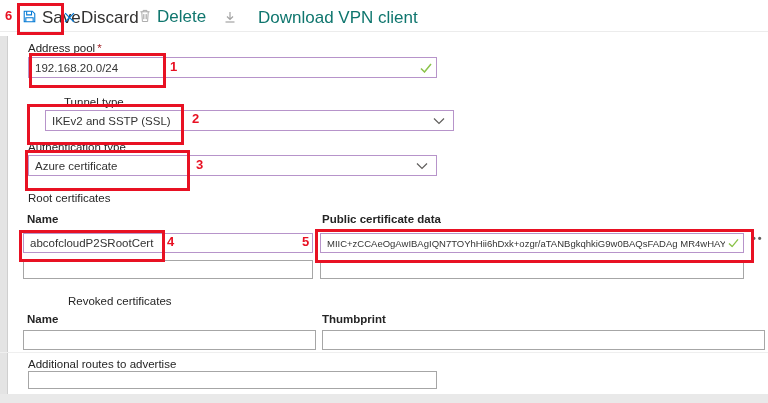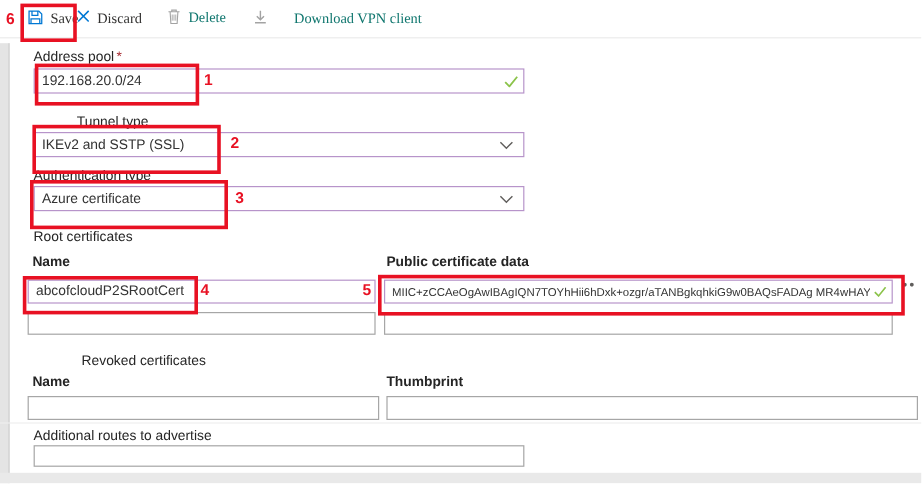--- a/index.html
+++ b/index.html
@@ -1,21 +1,21 @@
 <!DOCTYPE html>
 <html><head>
 <meta charset="utf-8">
 <style>
   html,body{margin:0;padding:0;background:#fff;}
   .screen{position:relative;width:768px;height:403px;background:#ffffff;overflow:hidden;
           font-family:"Liberation Sans", sans-serif;color:#252525;}
   
-  .toolbtn{position:absolute;display:flex;align-items:flex-start;gap:6px;font-size:12px;
+  .toolbtn{position:absolute;display:flex;align-items:flex-end;gap:6px;font-size:17px;
            color:#323130;background:none;border:none;padding:0;cursor:pointer;
-           font-family:Liberation Serif, serif;white-space:nowrap;}
+           font-family:Liberation Sans, sans-serif;white-space:nowrap;}
   .toolbtn.disabled{color:#0f766e;cursor:default;}
   .tb-divider{position:absolute;left:0;right:0;top:31px;height:1px;background:#ececec;}
   
   .left-strip{position:absolute;left:0;top:36px;bottom:0;width:7px;background:#e4e4e4;
               border-right:1px solid #cfcfcf;}
   
   .lbl{position:absolute;font-size:11.5px;color:#252525;white-space:nowrap;}
   .req{color:#a4262c;margin-left:2px;}
   .hdr{font-weight:bold;}
   
@@ -66,21 +66,21 @@
   <button class="toolbtn disabled" style="left:139px;top:7px;">
     <span>
       <svg width="12" height="13" viewBox="0 0 12 14">
           <path d="M1 3h10M4 3V1.5h4V3M2.5 3l.7 10.5h5.6L9.5 3" fill="none" stroke="#a3a3a3" stroke-width="1"></path>
           <path d="M4.4 5.5v5.5M6 5.5v5.5M7.6 5.5v5.5" stroke="#a3a3a3" stroke-width=".8"></path>
         </svg>
     </span>
     <span>Delete</span>
   </button>
 
-  <button class="toolbtn disabled" style="left:211px;top:8px;gap:22px;">
+  <button class="toolbtn disabled" style="left:224px;top:8px;gap:22px;">
     <span>
       <svg width="12" height="12" viewBox="0 0 12 12">
           <path d="M6 1v7M3 5.5L6 8.5 9 5.5" fill="none" stroke="#a3a3a3" stroke-width="1.2"></path>
           <path d="M1.5 11h9" stroke="#a3a3a3" stroke-width="1.2"></path>
         </svg>
     </span>
     <span>Download VPN client</span>
   </button>
 
   <div class="tb-divider"></div>
@@ -94,21 +94,21 @@
     <span class="check">
       <svg width="12" height="10" viewBox="0 0 12 10">
           <path d="M1 5.5l3.5 3.5L11 1" fill="none" stroke="#8bc34a" stroke-width="1.5"></path>
         </svg>
     </span>
   </div>
   <div class="redbox" style="left:29px;top:53px;width:131px;height:29px;"></div>
   <span class="num" style="left:170px;top:59px;">1</span>
 
   <div class="lbl" style="left:28px;top:96px;margin-left:36px;">Tunnel type</div>
-  <div class="inp dirty" style="left:28px;top:110px;width:409px;height:21px;padding-right:24px;">
+  <div class="inp dirty" style="left:45px;top:110px;width:409px;height:21px;padding-right:24px;">
     <span>IKEv2 and SSTP (SSL)</span>
     <span class="chev">
       <svg width="12" height="8" viewBox="0 0 12 8">
           <path d="M1 1.5l5 5 5-5" fill="none" stroke="#605e5c" stroke-width="1.2"></path>
         </svg>
     </span>
   </div>
   <div class="redbox" style="left:27px;top:104px;width:151px;height:35px;"></div>
   <span class="num" style="left:192px;top:111px;">2</span>
 

